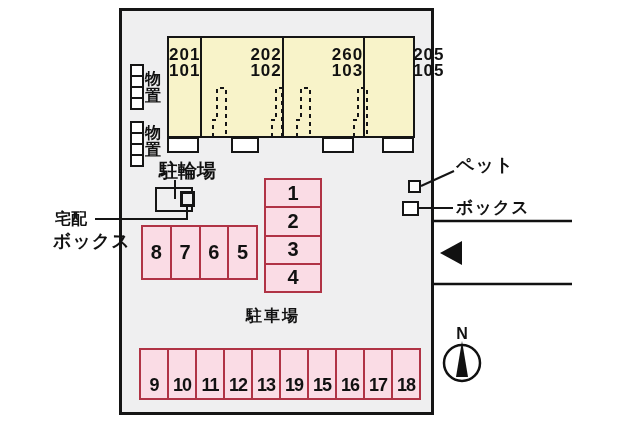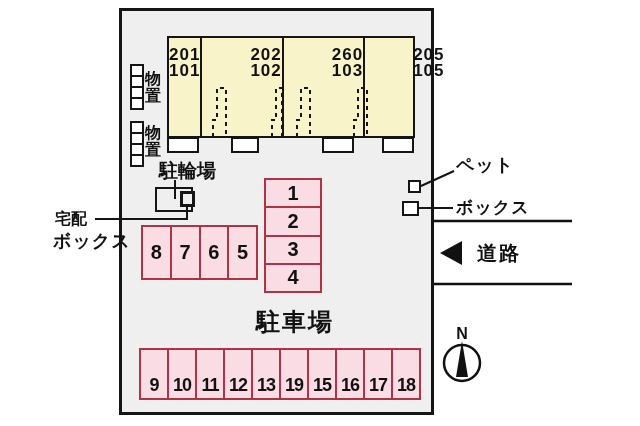--- a/index.html
+++ b/index.html
@@ -32,21 +32,21 @@
   #col-right{left:264px;top:178px;width:58px;height:115px;flex-direction:column;}
   #col-right .pkcell{border-right:none;border-bottom:2px solid #b03345;}
   #col-right .pkcell:last-child{border-bottom:none;}
   #row-bottom{left:139px;top:348px;width:282px;height:52px;}
   #row-bottom .pkcell{align-items:flex-end;padding-bottom:2px;font-size:18px;letter-spacing:-1px;}
   
   .lbl{font-weight:bold;white-space:nowrap;}
   #lbl-bike{left:159px;top:158px;font-size:19px;}
   #lbl-delivery1{left:55px;top:209px;font-size:16px;}
   #lbl-delivery2{left:20px;top:229px;font-size:18px;letter-spacing:1px;margin-left:33px;}
-  #lbl-parking{left:246px;top:306px;font-size:24px;letter-spacing:2px;margin-left:10px;}
+  #lbl-parking{left:246px;top:306px;font-size:16px;letter-spacing:2px;}
   #lbl-pet{left:456px;top:153px;font-size:18px;letter-spacing:1px;}
   #lbl-garbage{left:456px;top:196px;font-size:17px;letter-spacing:1px;}
   #lbl-road{left:477px;top:240px;font-size:20px;letter-spacing:2px;}
   #lbl-north{left:450px;top:325px;width:24px;text-align:center;font-size:16px;}
   
   #pet-marker{left:408px;top:180px;width:13px;height:13px;border:2px solid #151515;box-sizing:border-box;background:#ffffff;}
   #garbage-marker{left:402px;top:201px;width:17px;height:15px;border:2px solid #151515;box-sizing:border-box;background:#ffffff;}
   
   #road-arrow{left:440px;top:241px;width:0;height:0;border-top:12px solid transparent;border-bottom:12px solid transparent;border-right:22px solid #111;}
   
@@ -132,21 +132,20 @@
     <div class="pkcell">16</div>
     <div class="pkcell">17</div>
     <div class="pkcell">18</div>
   </div>
 
   <div class="abs" id="pet-marker"></div>
   <div class="abs lbl" id="lbl-pet">ペット</div>
   <div class="abs" id="garbage-marker"></div>
   <div class="abs lbl" id="lbl-garbage">ボックス</div>
   <div class="abs" id="road-arrow"></div>
-  <div class="abs lbl" id="lbl-road">道路</div>
 
   <div class="abs lbl" id="lbl-north">N</div>
   <svg class="abs" id="overlay" viewBox="0 0 640 426" xmlns="http://www.w3.org/2000/svg">
 
     <g stroke="#151515" stroke-width="2" fill="none" stroke-dasharray="4 4">
       <path d="M213,137 V120 H217 V88 H226 V137"></path>
       <path d="M272,137 V120 H276 V88 H282 V137"></path>
       <path d="M297,137 V120 H301 V88 H310 V137"></path>
       <path d="M354,137 V120 H358 V88 H367 V137"></path>
     </g>

